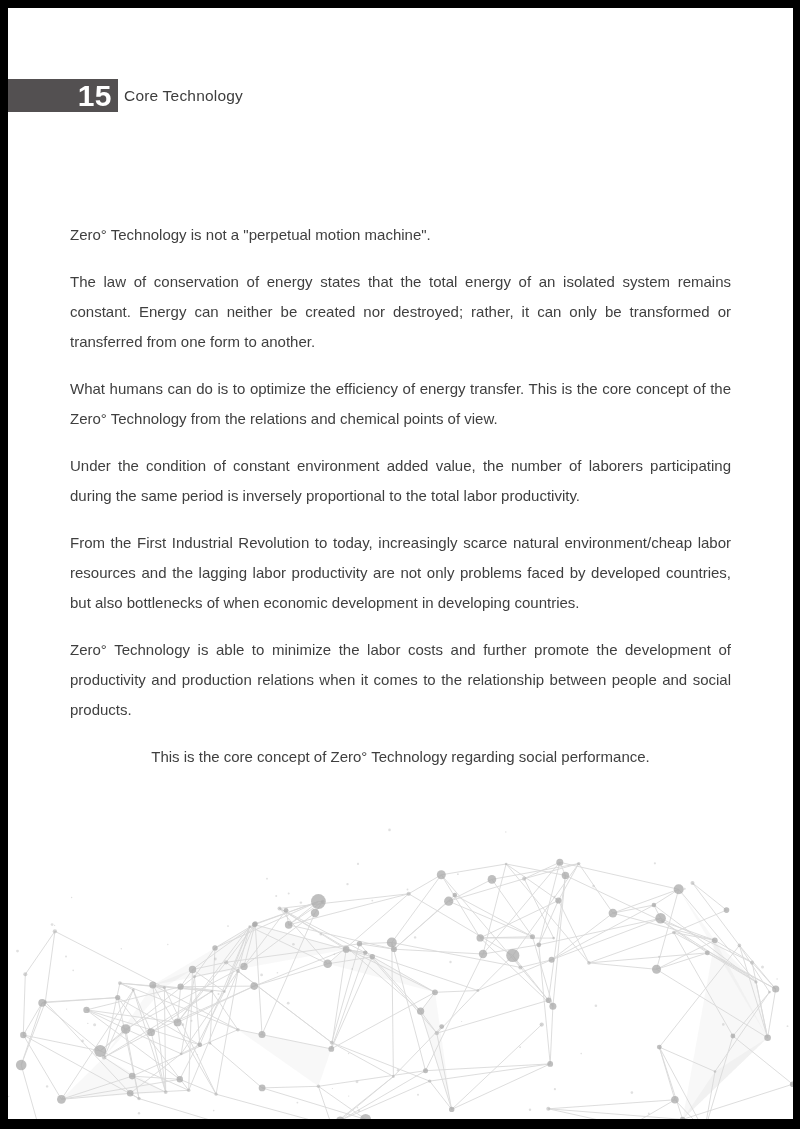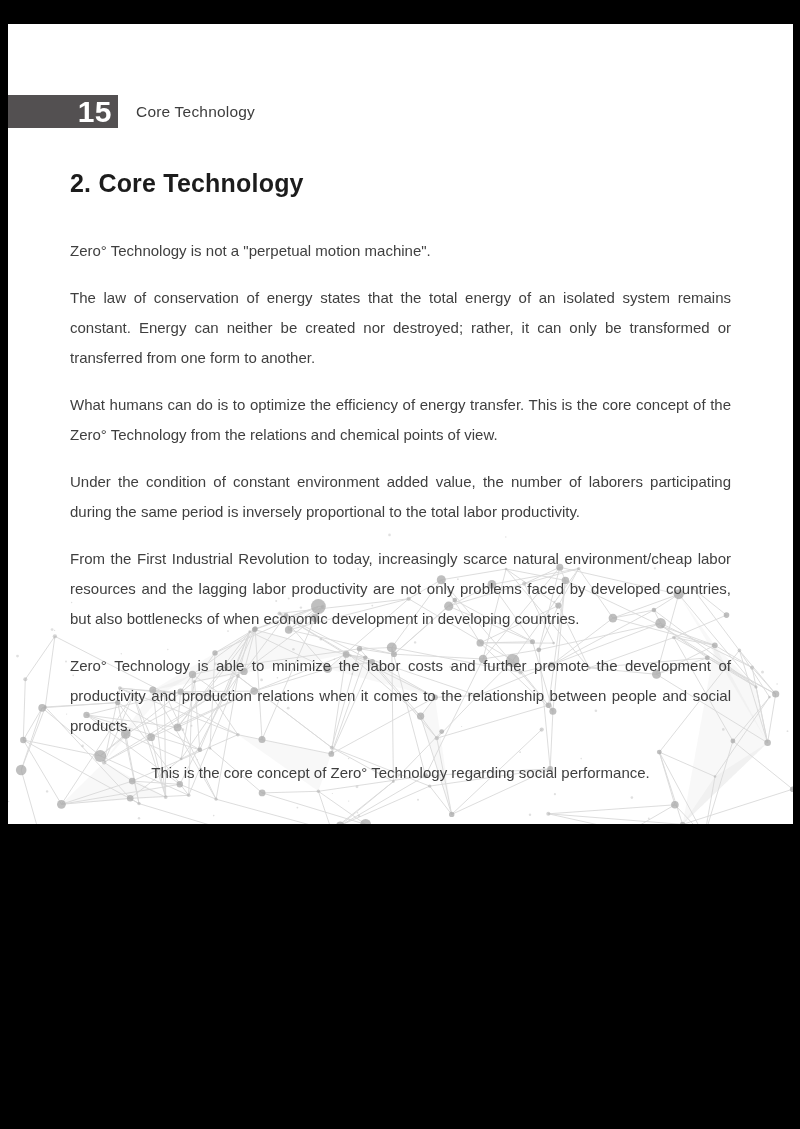--- a/index.html
+++ b/index.html
@@ -11,23 +11,23 @@
   .canvas {
     position: relative;
     width: 800px;
     height: 1129px;
     background: var(--frame, #000000);
     overflow: hidden;
   }
   .page {
     position: absolute;
     left: 8px;
-    top: 24px;
+    top: 8px;
     width: 785px;
-    height: 800px;
+    height: 1111px;
     background: var(--page-bg, #ffffff);
     overflow: hidden;
   }
   .page-header {
     position: absolute;
     left: 0;
     top: 71px;
     display: flex;
     align-items: center;
     height: 33px;
@@ -43,21 +43,21 @@
     padding-right: 6px;
   }
   .page-number {
     color: var(--page-number-text, #ffffff);
     font-size: 30px;
     font-weight: 700;
     line-height: 33px;
     letter-spacing: 0.5px;
   }
   .section-label {
-    margin-left: 18px;
+    margin-left: 6px;
     font-size: 15.5px;
     color: var(--section-label-text, #3d3d3d);
     letter-spacing: 0.2px;
   }
   .heading {
     position: absolute;
     left: 62px;
     top: 143px;
     margin: 0;
     font-size: 25px;
@@ -99,21 +99,20 @@
 <div class="canvas">
   <div class="page">
 
     <header class="page-header">
       <div class="page-number-bar">
         <span class="page-number">15</span>
       </div>
       <span class="section-label">Core Technology</span>
     </header>
 
-    <h1 class="heading">2. Core Technology</h1>
 
     <main class="content">
       <p>Zero° Technology is not a "perpetual motion machine".</p>
       <p>The law of conservation of energy states that the total energy of an isolated system remains constant. Energy can neither be created nor destroyed; rather, it can only be transformed or transferred from one form to another.</p>
       <p>What humans can do is to optimize the efficiency of energy transfer. This is the core concept of the Zero° Technology from the relations and chemical points of view.</p>
       <p>Under the condition of constant environment added value, the number of laborers participating during the same period is inversely proportional to the total labor productivity.</p>
       <p>From the First Industrial Revolution to today, increasingly scarce natural environment/cheap labor resources and the lagging labor productivity are not only problems faced by developed countries, but also bottlenecks of when economic development in developing countries.</p>
       <p>Zero° Technology is able to minimize the labor costs and further promote the development of productivity and production relations when it comes to the relationship between people and social products.</p>
       <p>This is the core concept of Zero° Technology regarding social performance.</p>
     </main>

